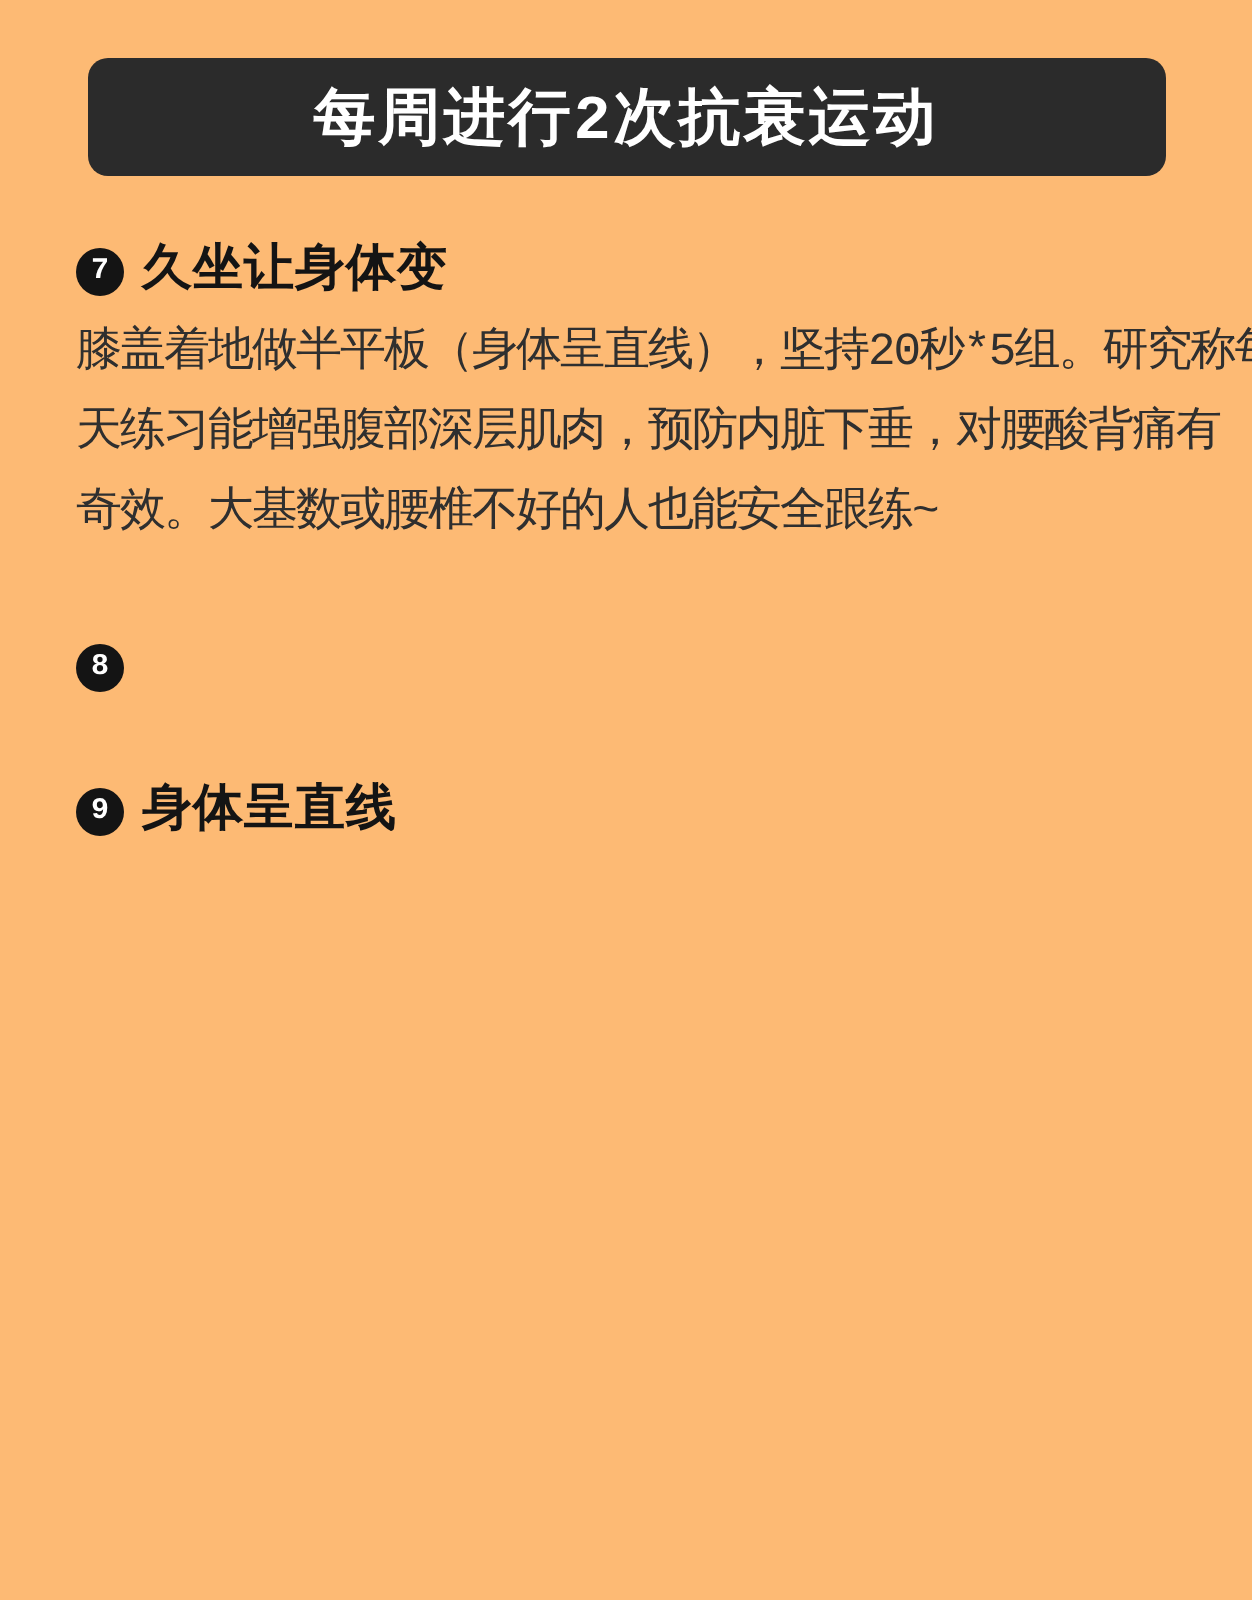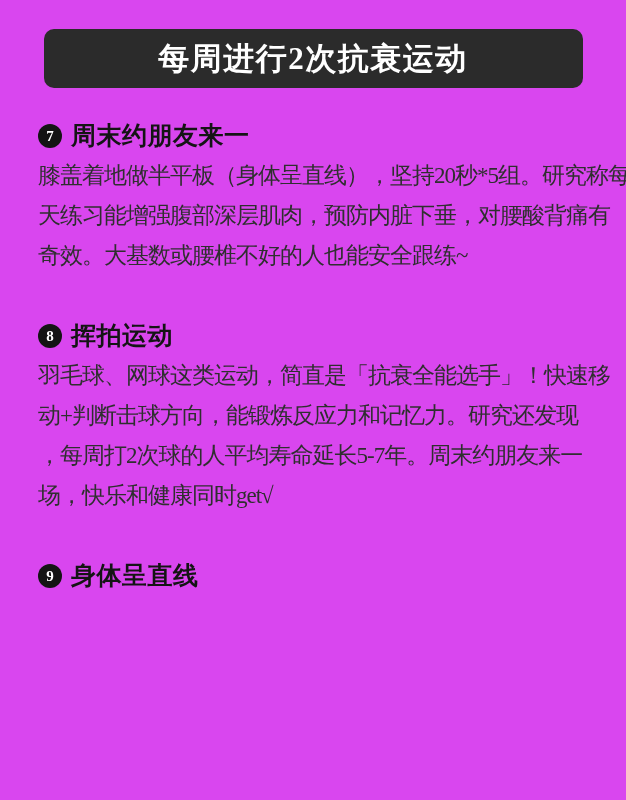--- a/index.html
+++ b/index.html
@@ -1,22 +1,22 @@
 <!DOCTYPE html>
 <html><head>
 <meta charset="utf-8">
 <style>
   html, body { margin: 0; padding: 0; }
   .page {
     position: relative;
     width: 626px;
     height: 800px;
-    background: #d946ef;
+    background: #fdba74;
     overflow: hidden;
-    font-family: Liberation Serif, serif;
+    font-family: Liberation Mono, monospace;
   }
   .banner {
     width: 539px;
     height: 59px;
     margin: 29px auto 0 auto;
     background: #2b2b2b;
     border-radius: 10px;
     display: flex;
     align-items: center;
     justify-content: center;
@@ -76,36 +76,31 @@
 
   <div class="banner">
     <span class="banner-title">每周进行2次抗衰运动</span>
   </div>
 
   <div class="content">
 
     <section class="section first">
       <h2 class="section-title">
         <span class="num-badge">7</span>
-        <span class="title-text">周末约朋友来一</span>
+        <span class="title-text">久坐让身体变</span>
       </h2>
       <p class="section-body">膝盖着地做半平板（身体呈直线），坚持20秒*5组。研究称每
 天练习能增强腹部深层肌肉，预防内脏下垂，对腰酸背痛有
 奇效。大基数或腰椎不好的人也能安全跟练~</p>
     </section>
 
     <section class="section">
       <h2 class="section-title">
         <span class="num-badge">8</span>
-        <span class="title-text">挥拍运动</span>
       </h2>
-      <p class="section-body">羽毛球、网球这类运动，简直是「抗衰全能选手」！快速移
-动+判断击球方向，能锻炼反应力和记忆力。研究还发现
-，每周打2次球的人平均寿命延长5-7年。周末约朋友来一
-场，快乐和健康同时get√</p>
     </section>
 
     <section class="section">
       <h2 class="section-title">
         <span class="num-badge">9</span>
         <span class="title-text">身体呈直线</span>
       </h2>
     </section>
 
   </div>

